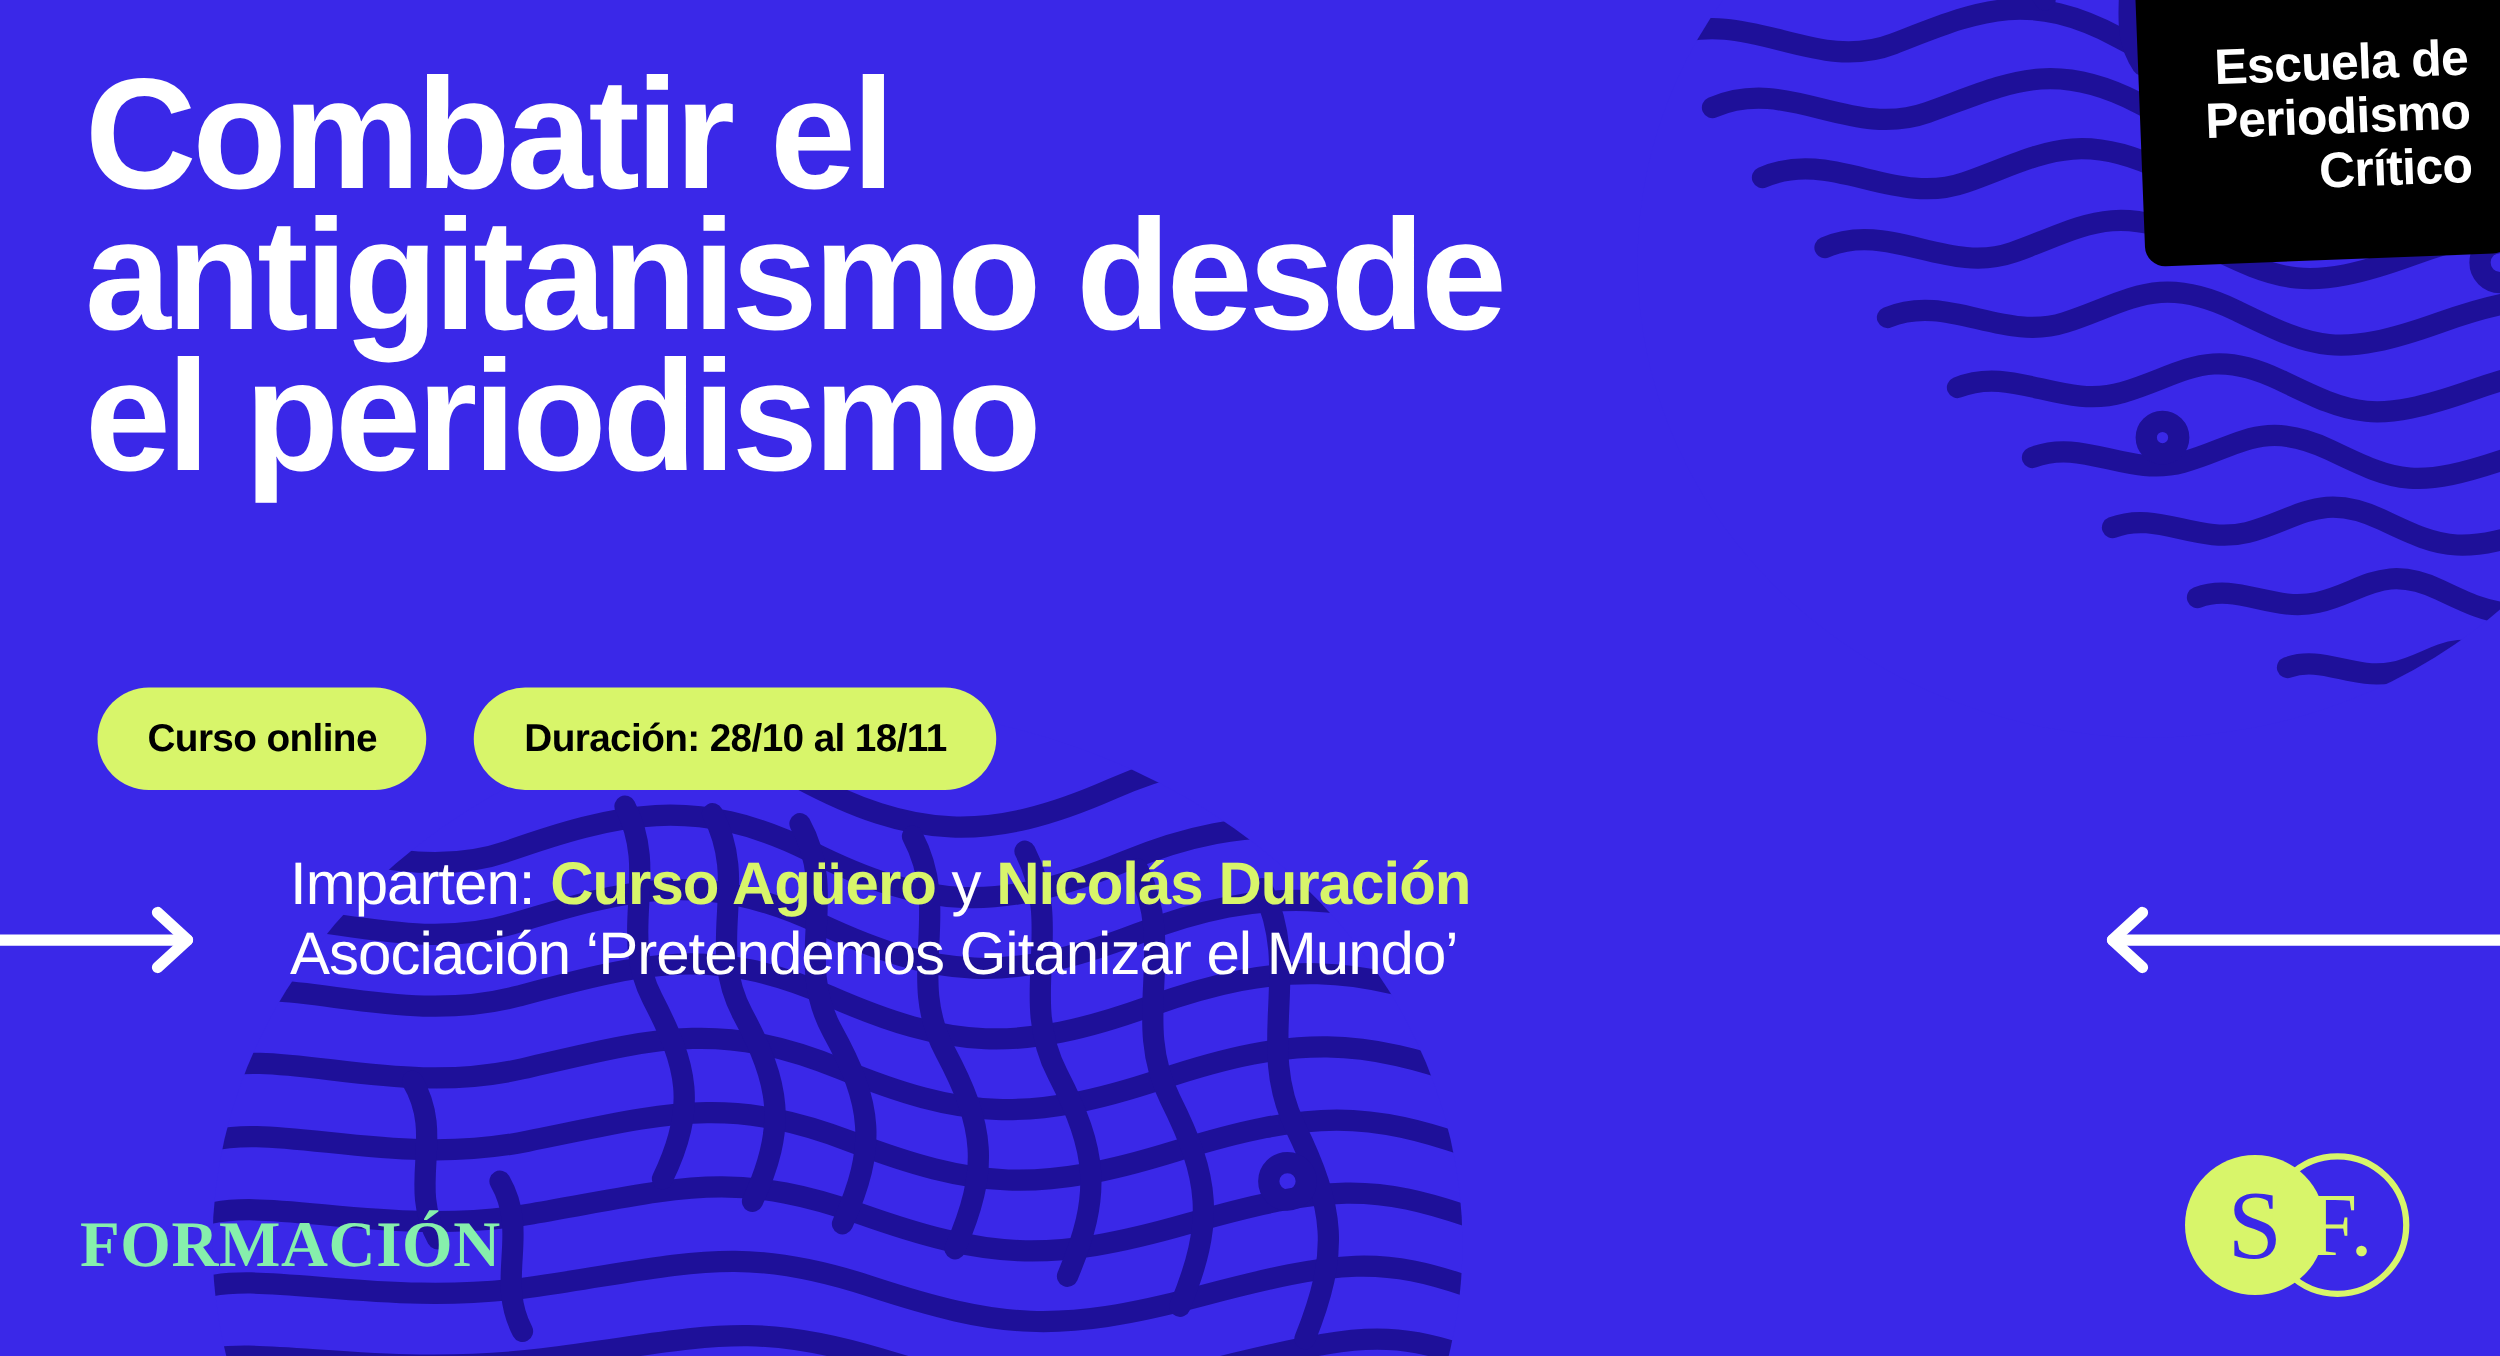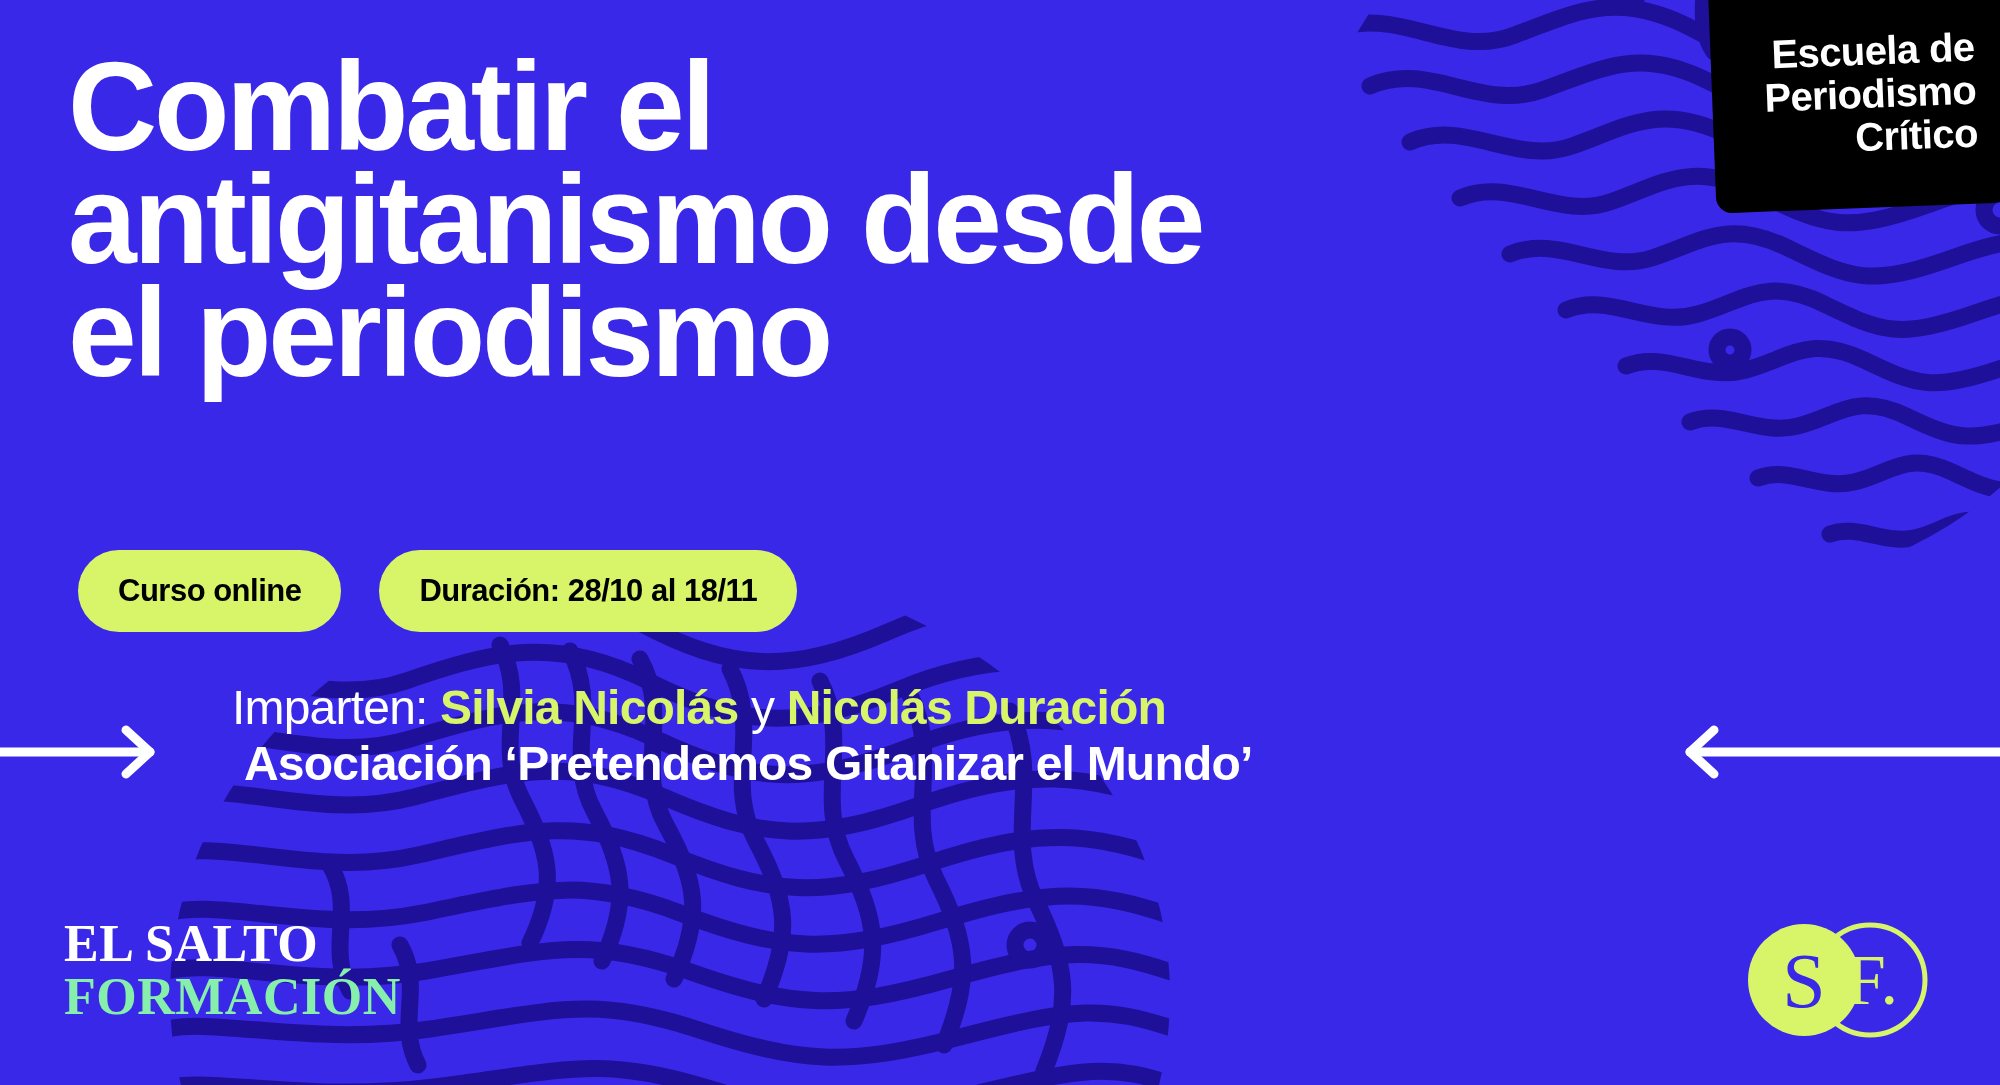--- a/index.html
+++ b/index.html
@@ -125,21 +125,21 @@
   }
   .teach-line {
     display: block;
     color: #ffffff;
     font-size: 48px;
     line-height: 1.16;
     letter-spacing: -0.8px;
     white-space: nowrap;
   }
   .teach-line-1 { font-weight: 400; }
-  .teach-line-2 { font-weight: 700; margin-left: 12px; }
+  .teach-line-2 { font-weight: 400; }
   .hl-name {
     color: #d8f56a;
     font-weight: 700;
   }
   .conj { color: #ffffff; font-weight: 400; }
 
   
   .arrow {
     position: absolute;
     top: 723px;
@@ -260,21 +260,21 @@
     <span class="hl">antigitanismo desde</span>
     <span class="hl">el periodismo</span>
   </div>
 
   <div class="pill-row">
     <div class="pill">Curso online</div>
     <div class="pill">Duración: 28/10 al 18/11</div>
   </div>
 
   <div class="teachers">
-    <span class="teach-line teach-line-1"><span>Imparten: </span><span class="hl-name">Silvia Nicolás</span><span class="conj"> y </span><span class="hl-name">Nicolás Duración</span></span>
+    <span class="teach-line teach-line-1"><span>Imparten: </span><span class="hl-name">Curso Agüero</span><span class="conj"> y </span><span class="hl-name">Nicolás Duración</span></span>
     <span class="teach-line teach-line-2">Asociación ‘Pretendemos Gitanizar el Mundo’</span>
   </div>
 
   <div class="arrow arrow-left">
     <svg width="160" height="58" viewBox="0 0 160 58">
       <g fill="none" stroke="#ffffff" stroke-width="9" stroke-linecap="round" stroke-linejoin="round">
         <line x1="-4" y1="29" x2="150" y2="29"></line>
         <polyline points="126,7 150,29 126,51"></polyline>
       </g>
     </svg>
@@ -283,21 +283,20 @@
   <div class="arrow arrow-right">
     <svg width="320" height="58" viewBox="0 0 320 58">
       <g fill="none" stroke="#ffffff" stroke-width="9" stroke-linecap="round" stroke-linejoin="round">
         <line x1="10" y1="29" x2="324" y2="29"></line>
         <polyline points="34,7 10,29 34,51"></polyline>
       </g>
     </svg>
   </div>
 
   <div class="elsalto">
-    <span class="l1">EL SALTO</span>
     <span class="l2">FORMACIÓN</span>
   </div>
 
   <div class="sf-mark">
     <svg width="200" height="118" viewBox="0 0 200 118">
       <circle cx="62" cy="59" r="56" fill="#D8F56A"></circle>
       <circle cx="128" cy="59" r="55" fill="none" stroke="#D8F56A" stroke-width="5"></circle>
       <text x="62" y="59" fill="#3A28E8" font-family="Liberation Serif, serif" font-size="78" font-weight="400" text-anchor="middle" dominant-baseline="central">S</text>
       <text x="130" y="59" fill="#D8F56A" font-family="Liberation Serif, serif" font-size="72" font-weight="400" text-anchor="middle" dominant-baseline="central">F.</text>
     </svg>

